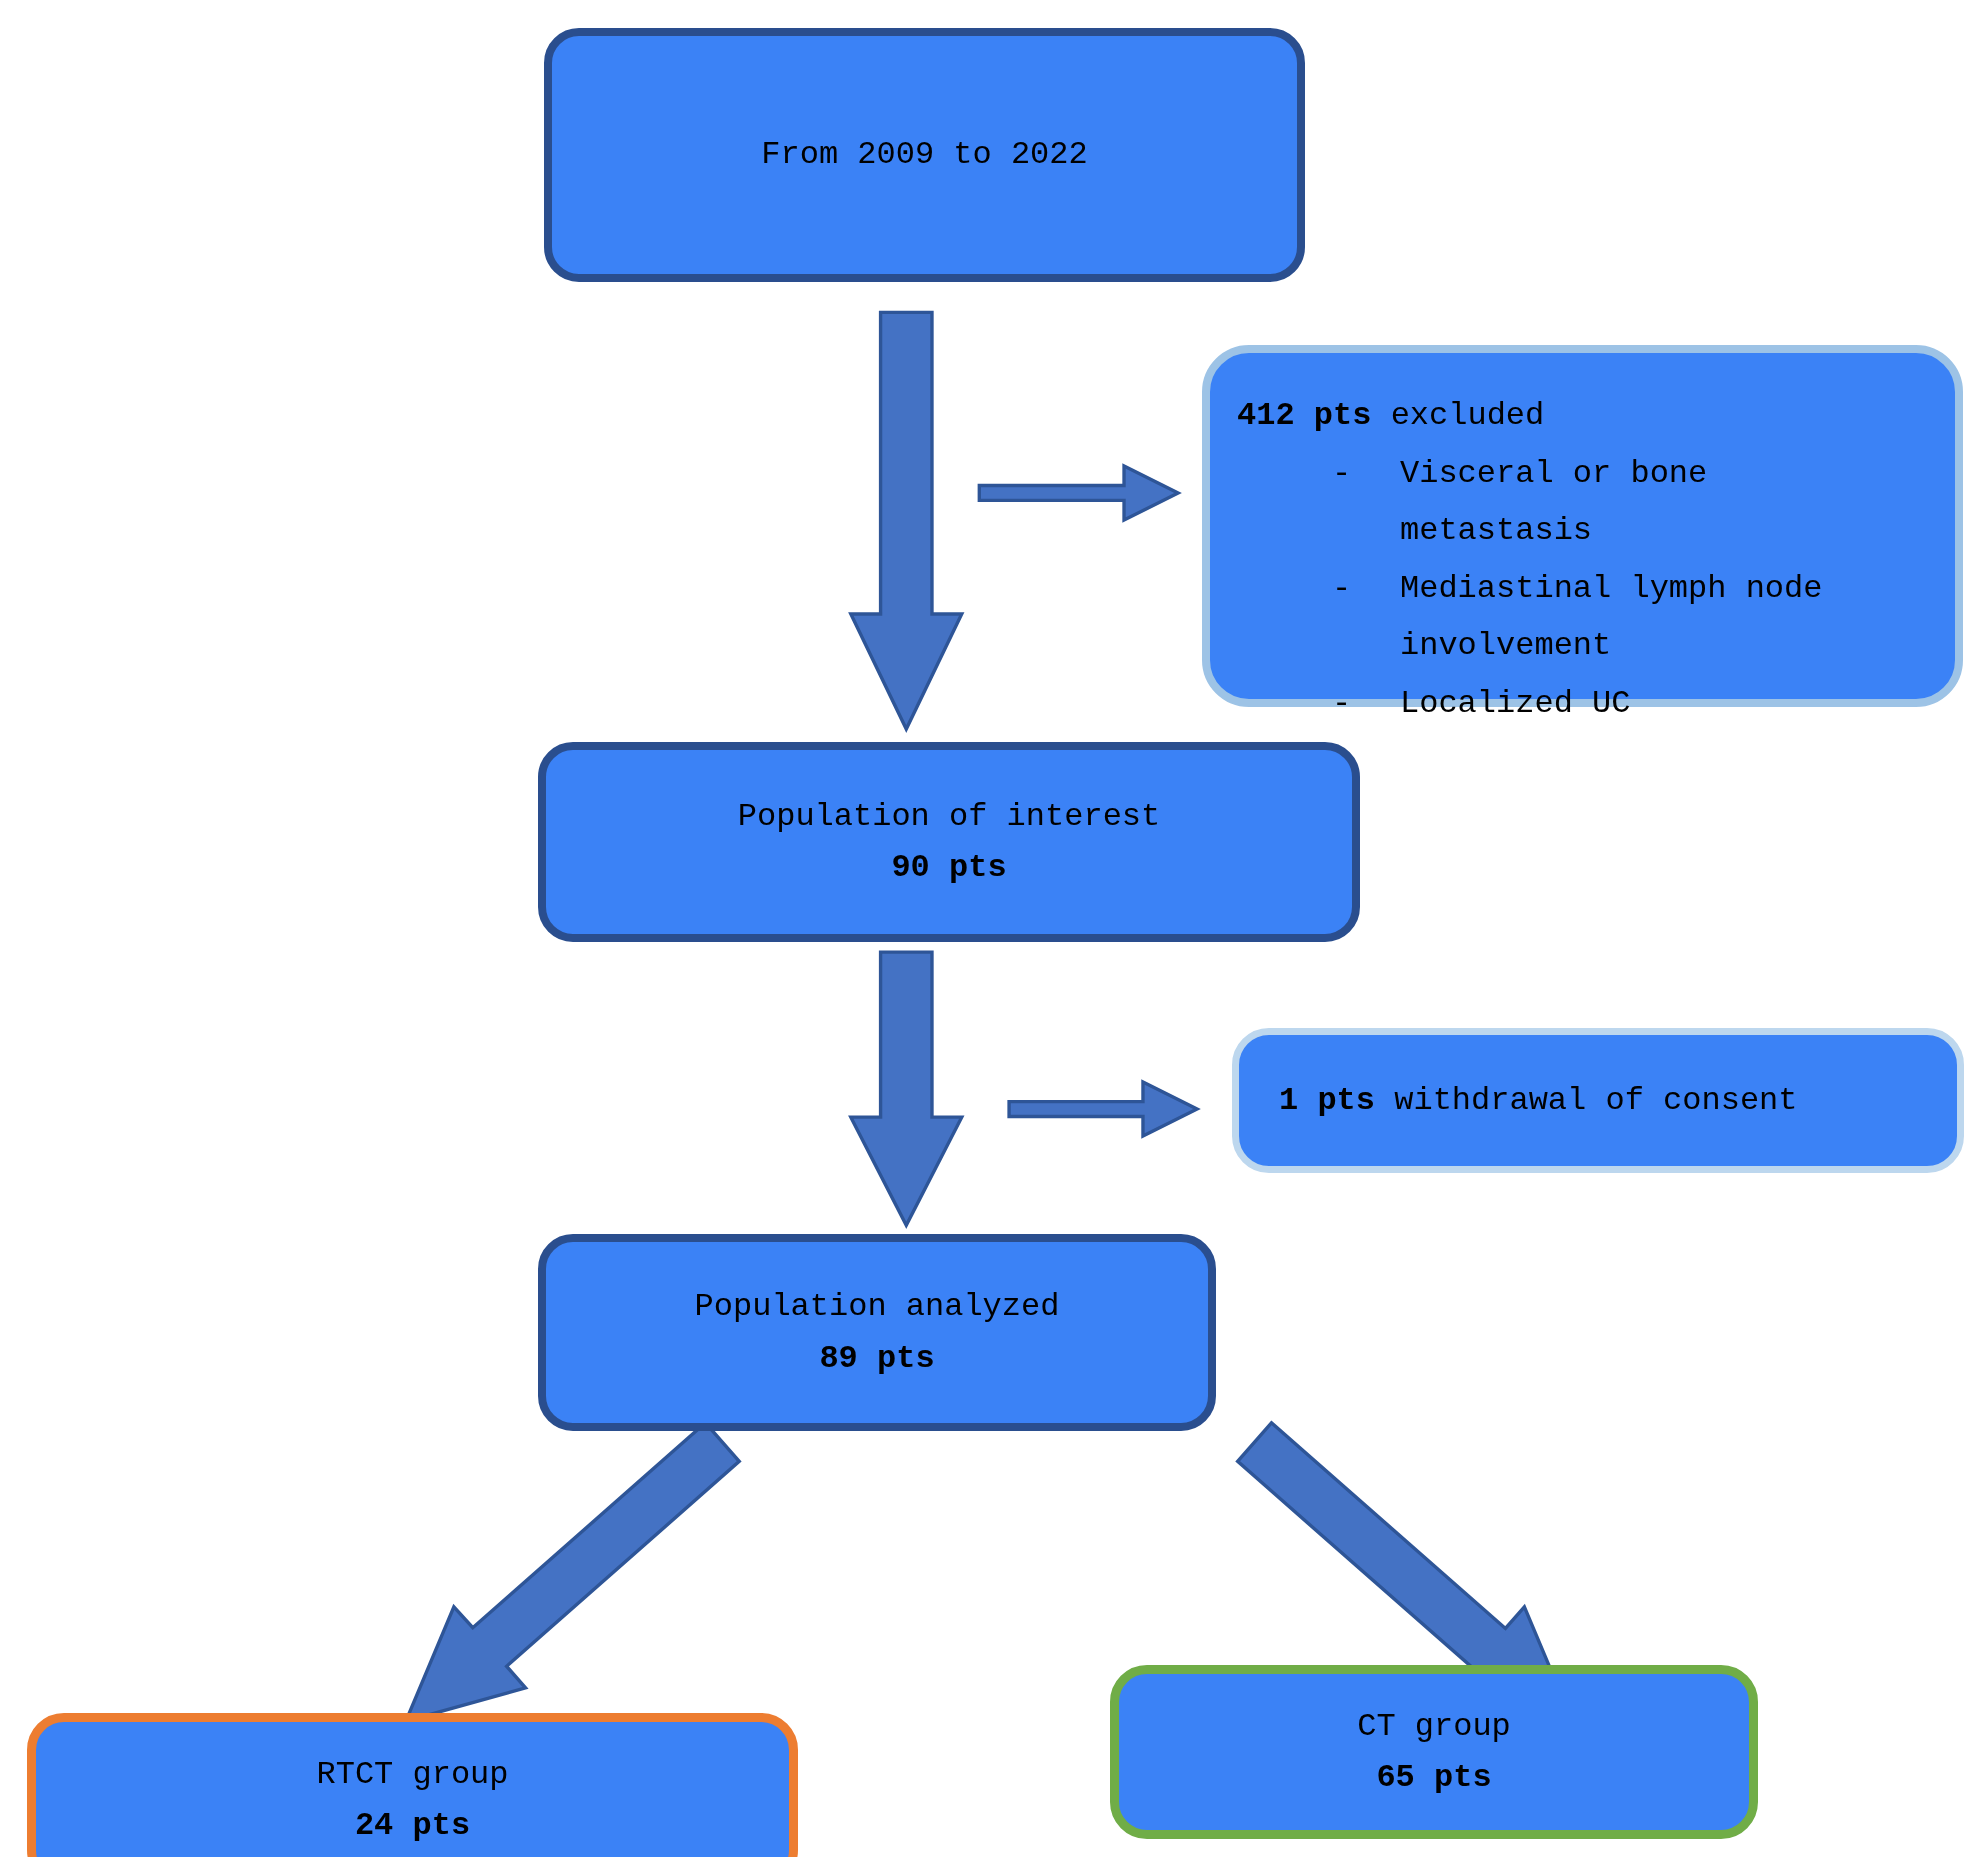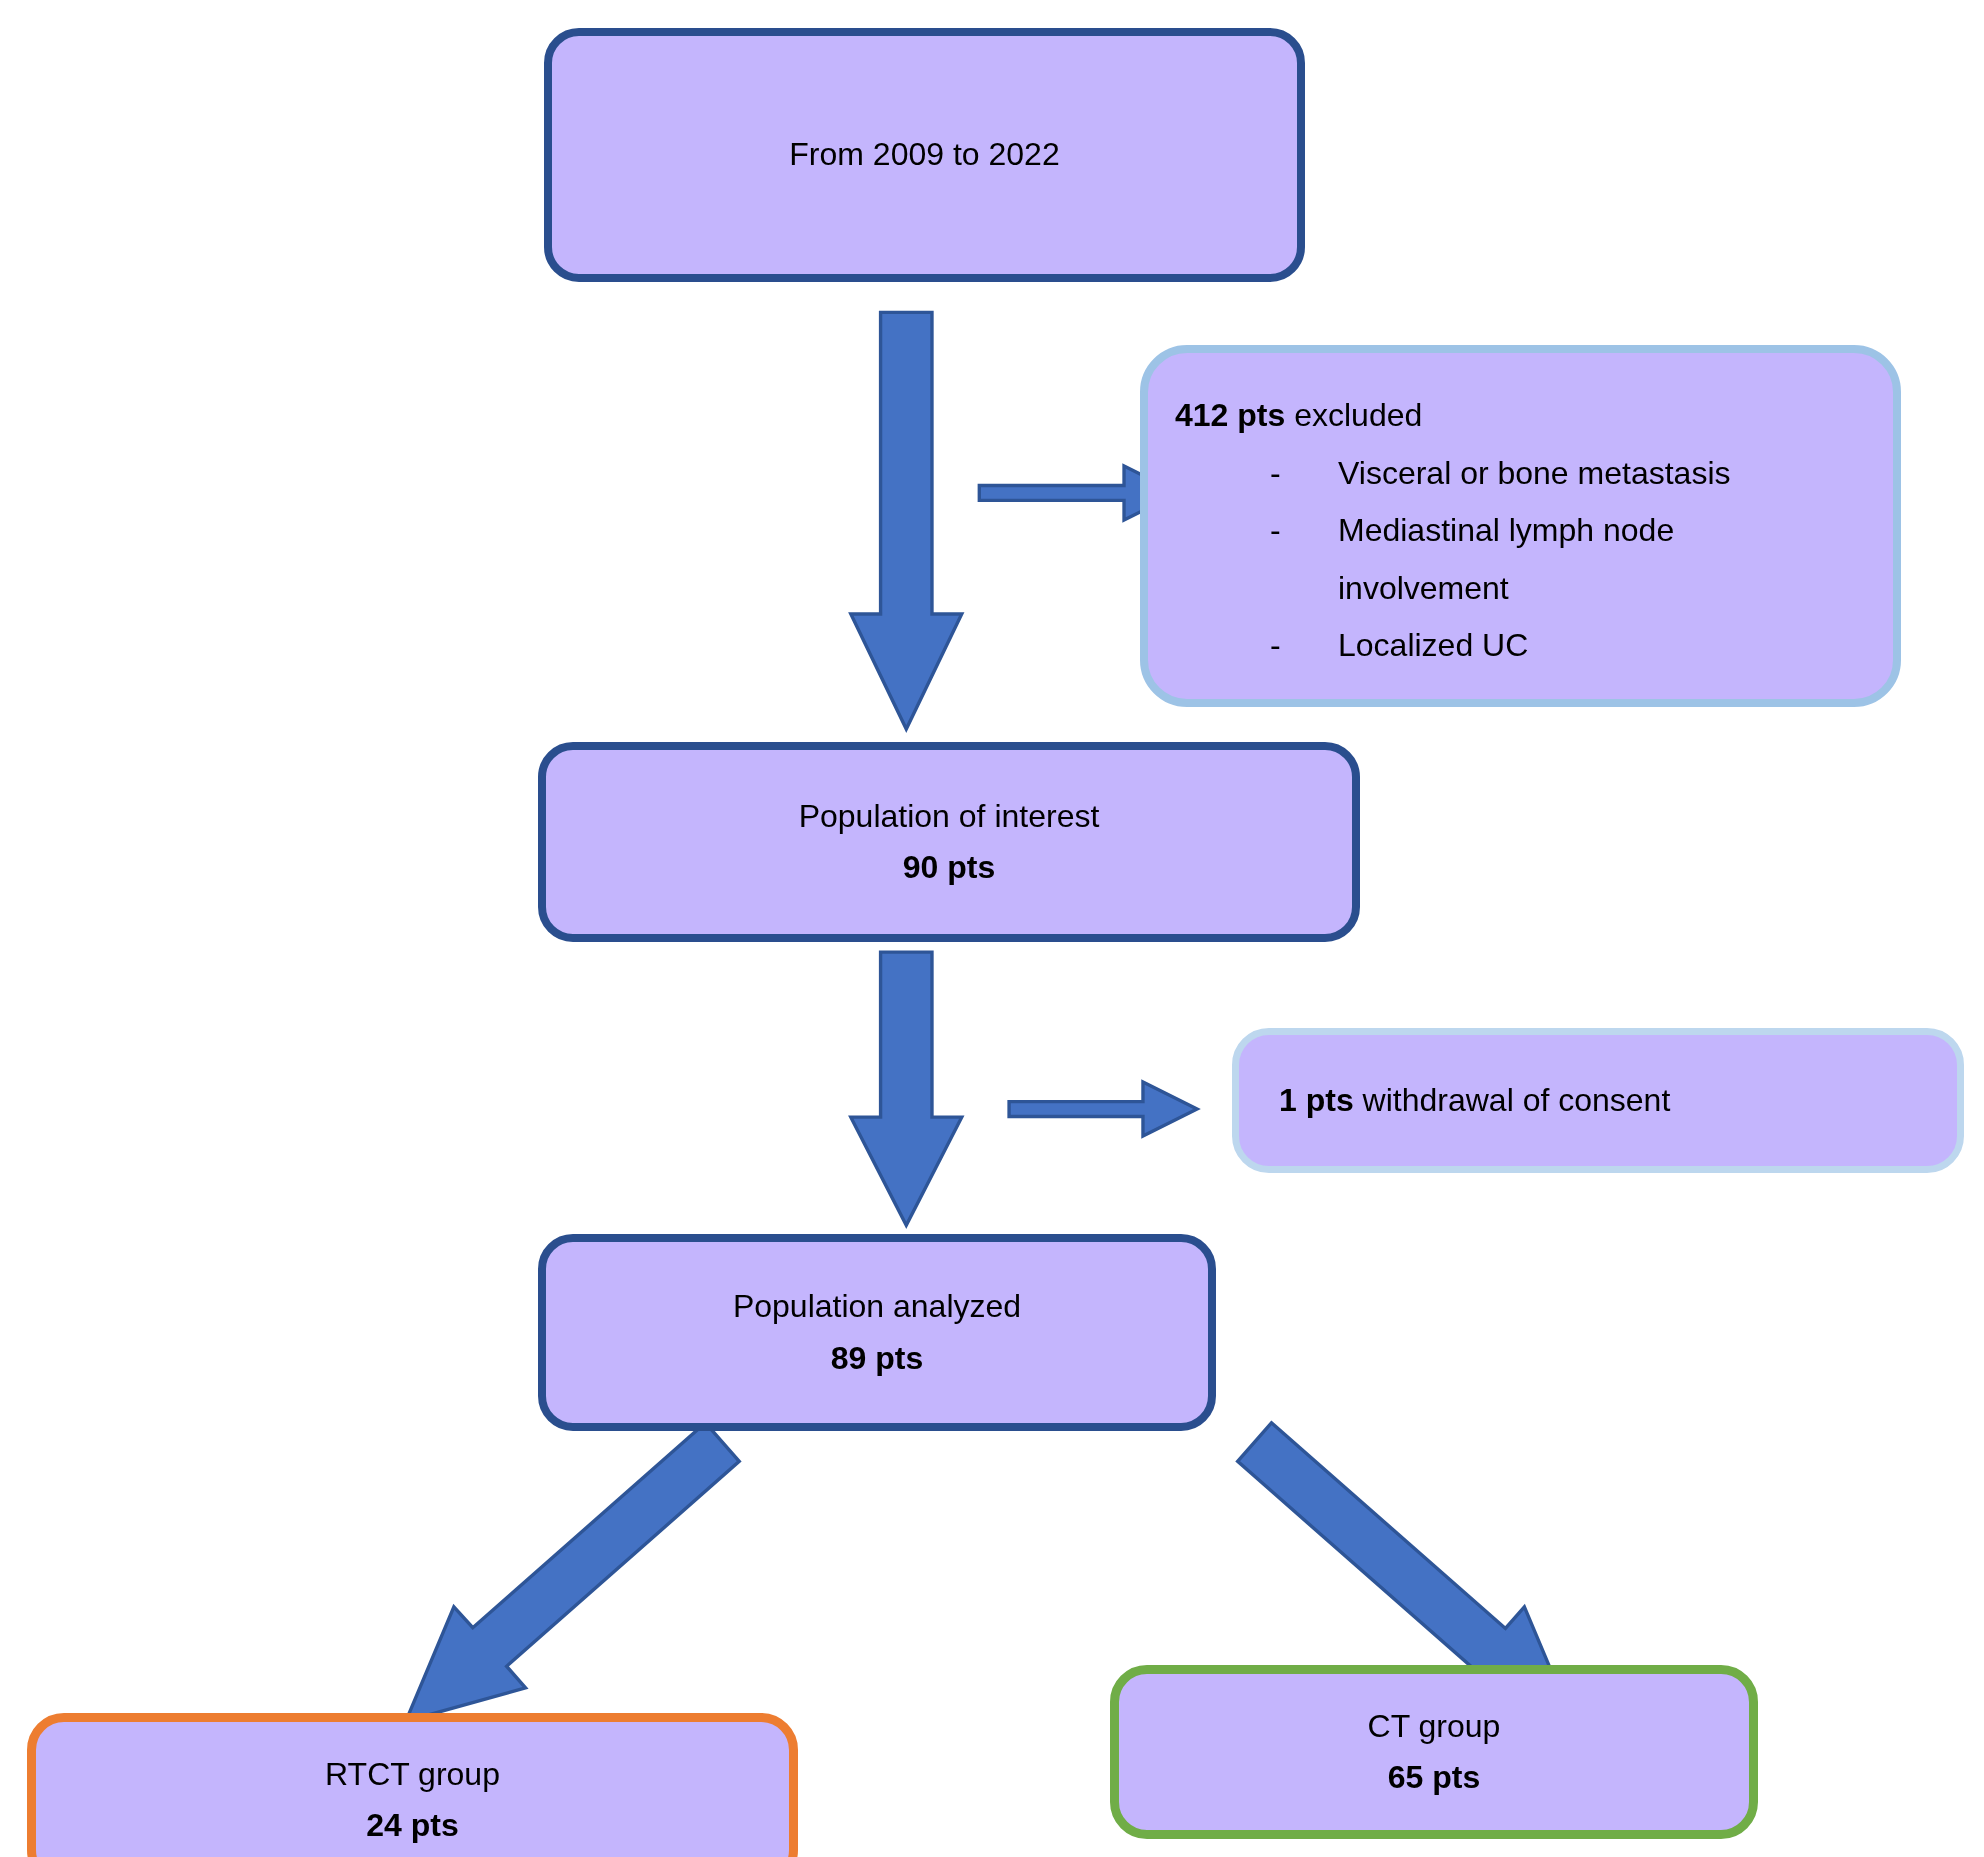--- a/index.html
+++ b/index.html
@@ -8,29 +8,30 @@
     width:1985px;
     height:1857px;
     background:#ffffff;
     font-family:"Liberation Sans", sans-serif;
     color:#000000;
     overflow:hidden;
   }
   #arrow-layer{position:absolute;left:0;top:0;width:100%;height:100%;}
   .box{
     position:absolute;
-    background:#c4b5fd;
+    background:#3b82f6;
     box-sizing:border-box;
     display:flex;
     flex-direction:column;
     justify-content:center;
     align-items:center;
     text-align:center;
     font-size:32px;
     line-height:1.6;
+    font-family:Liberation Mono, monospace;
   }
   .dark-border{border:8.8px solid #2A4E8E;border-radius:35px;}
   .light-border{border:8.8px solid #9DC3E6;border-radius:47px;}
   .pale-border{border:7.4px solid #BDD7EE;border-radius:37px;}
   .orange-border{border:9.5px solid #ED7D31;border-radius:37px;margin-top:48px;}
   .green-border{border:9.5px solid #70AD47;border-radius:37px;}
   .b{font-weight:700;}
   
   .box.left-align{
     justify-content:flex-start;
@@ -58,21 +59,21 @@
       <polygon points="1492,1629 1690,1629 1690,1600 1770,1640 1690,1680 1690,1651 1492,1651"></polygon>
       <polygon points="1043,2104 699,2407 671,2376 600,2545 777,2496 749,2464 1093,2161"></polygon>
       <polygon points="1880,2104 2226,2408 2254,2376 2325,2545 2148,2496 2176,2465 1830,2161"></polygon>
     </g>
   </svg>
 
   <div class="box dark-border" style="left:544px;top:28px;width:761px;height:254px;">
     <div>From 2009 to 2022</div>
   </div>
 
-  <div class="box light-border left-align" style="left:1140px;top:345px;width:761px;height:362px;">
+  <div class="box light-border left-align" style="left:1202px;top:345px;width:761px;height:362px;">
     <div>
       <span class="b">412 pts</span><span> excluded</span>
     </div>
     <div class="bullet-item">
       <span class="bullet-dash">-</span>
       <span class="bullet-text">Visceral or bone metastasis</span>
     </div>
     <div class="bullet-item">
       <span class="bullet-dash">-</span>
       <span class="bullet-text">Mediastinal lymph node involvement</span>

